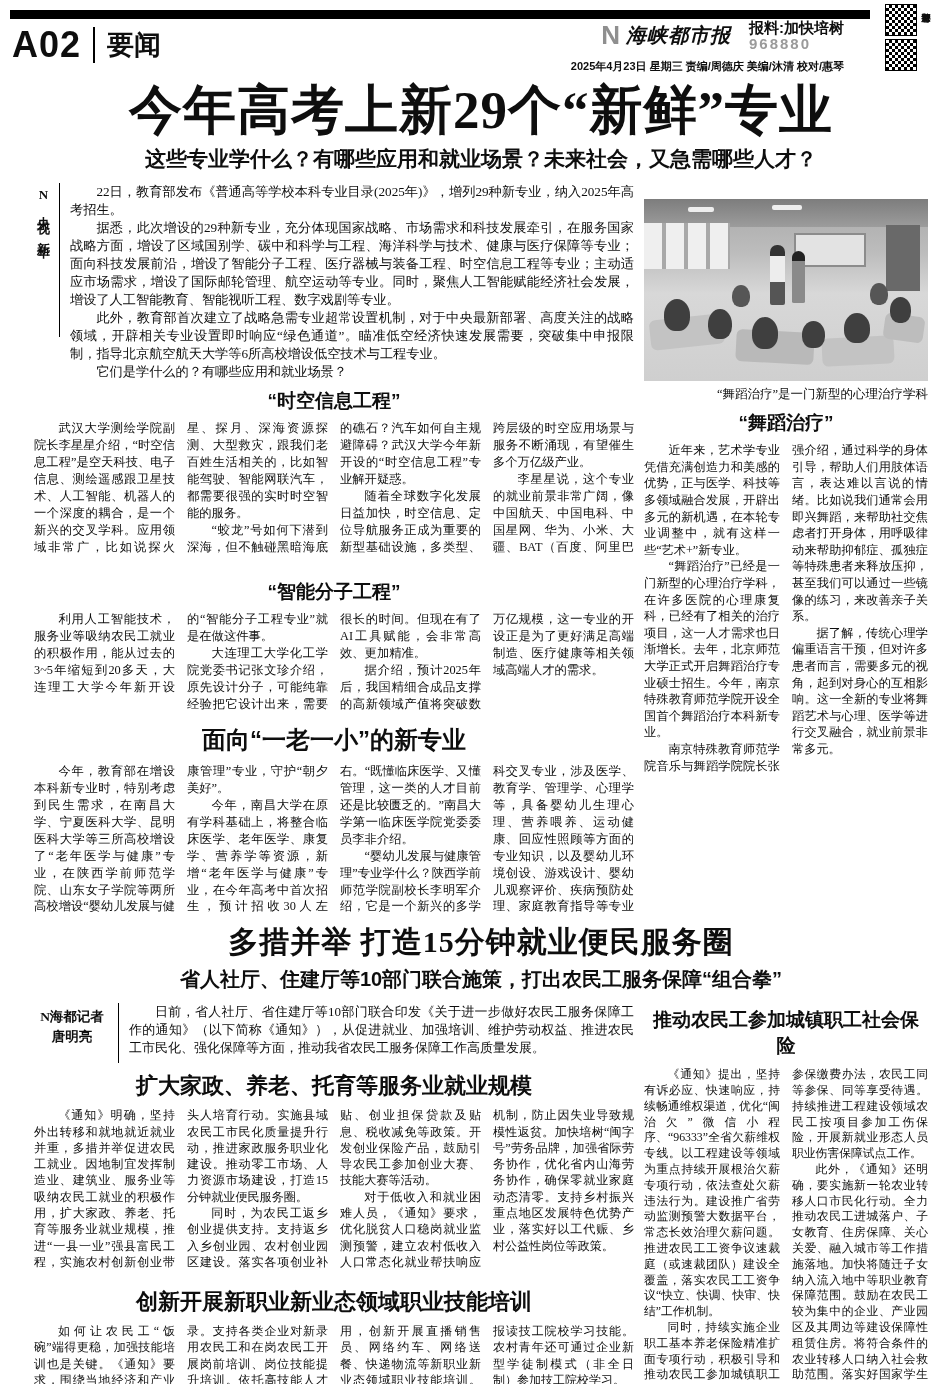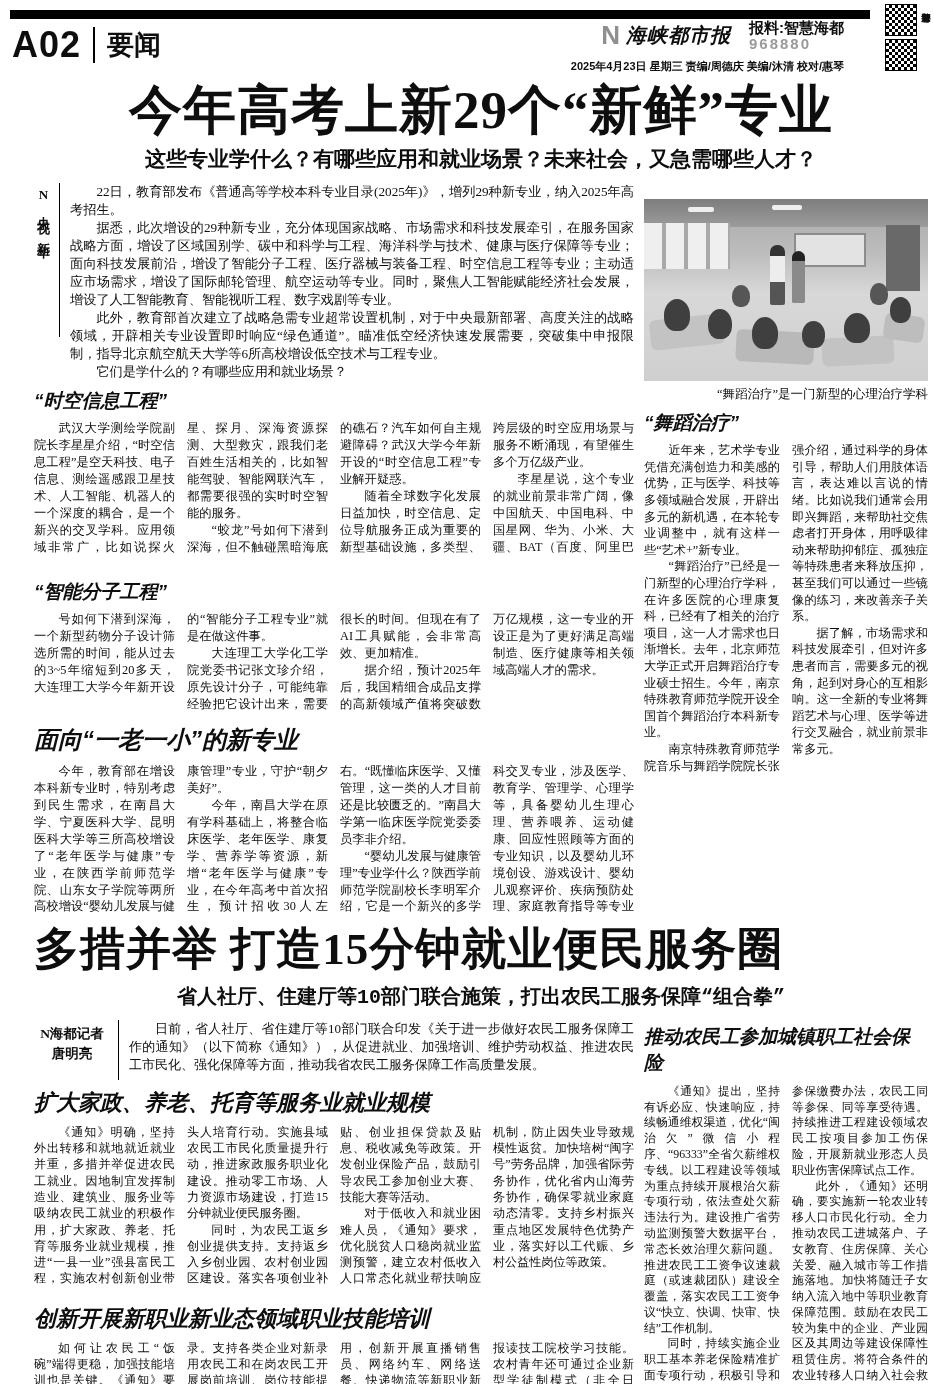--- a/index.html
+++ b/index.html
@@ -37,21 +37,21 @@
   .body-row{display:flex;gap:10px;}
   .col-left{width:600px;flex:0 0 600px;}
   .col-right{width:284px;flex:0 0 284px;}
 
   .lead-row{display:flex;margin-bottom:4px;}
   .byline-v{writing-mode:vertical-rl;text-orientation:upright;font-size:13px;font-weight:700;
             letter-spacing:4px;border-right:1.5px solid #000;padding:4px 7px 0 0;margin-right:10px;height:150px;}
   .lead{flex:1;font-size:13.2px;line-height:18px;text-align:justify;}
   .lead p,.cols p,.lead2 p{margin:0;text-indent:2em;}
 
-  .sec-title{text-align:left;font-weight:900;font-family:"Liberation Sans","DejaVu Sans",sans-serif;font-style:italic;}
+  .sec-title{text-align:center;font-weight:900;font-family:"Liberation Sans","DejaVu Sans",sans-serif;}
   .t-med{font-size:19px;margin:7px 0 6px;}
   .t-big{font-size:24px;margin:9px 0 7px;}
   .cols{text-align:justify;font-size:12.3px;line-height:16.9px;column-gap:12px;overflow:hidden;}
   .cols4{column-count:4;}
   .cols2{column-count:2;}
   #s1c{height:152px;}
   #s2c{height:104px;}
   #s3c{height:154px;}
   #s4c{height:356px;font-size:12.2px;line-height:16.6px;}
 
@@ -80,22 +80,22 @@
   .p3{left:108px;top:118px;width:26px;height:32px;}
   .p4{left:158px;top:122px;width:23px;height:27px;}
   .p5{left:200px;top:114px;width:26px;height:30px;}
   .p6{left:246px;top:98px;width:21px;height:26px;}
   .p7{left:88px;top:86px;width:18px;height:22px;background:#565656;}
   .p8{left:226px;top:84px;width:18px;height:22px;background:#565656;}
   .photo-caption{font-size:12.5px;text-align:right;margin:5px 0 2px;}
 
   
   .a2{margin-top:8px;}
-  .a2-headline{font-size:45px;line-height:1.1;font-weight:900;letter-spacing:1px;margin:4px 0 4px;}
-  .a2-subhead{font-size:20px;font-weight:600;text-align:center;margin:8px 0 10px;font-family:Liberation Mono, monospace;}
+  .a2-headline{font-size:30px;line-height:1.1;font-weight:900;text-align:center;letter-spacing:1px;margin:4px 0 4px;}
+  .a2-subhead{font-size:20px;font-weight:600;text-align:center;margin:8px 0 10px;font-family:Liberation Sans, sans-serif;}
   .lead2-row{display:flex;margin-bottom:2px;}
   .byline2{flex:0 0 76px;text-align:center;font-size:13.5px;font-weight:700;line-height:1.5;
            border-right:1.5px solid #000;padding:4px 8px 0 0;margin-right:10px;height:56px;}
   .lead2{flex:1;font-size:13px;line-height:18px;text-align:justify;}
   .t-a2{font-size:22px;margin:8px 0 6px;}
   .t-right{font-size:19px;margin:4px 0 8px;}
   #a2s1c{height:172px;font-size:12.1px;line-height:16.3px;}
   #a2s2c{height:152px;font-size:12px;line-height:16.2px;}
   #a2s3c{height:404px;font-size:11.8px;line-height:15.8px;}
 </style>
@@ -109,21 +109,21 @@
     <div class="mast-left">
       <div class="page-no">A02</div>
       <div class="mast-div"></div>
       <div class="section-name">要闻</div>
     </div>
     <div class="mast-right">
       <div class="brand-line">
         <span class="brand-n">N</span>
         <span class="brand-name">海峡都市报</span>
         <span class="hotline">
-          <span class="hotline-label">报料:智慧海都</span>
+          <span class="hotline-label">报料:加快培树</span>
           <span class="hotline-number">968880</span>
         </span>
       </div>
       <div class="dateline">2025年4月23日 星期三  责编/周德庆  美编/沐清  校对/惠琴</div>
     </div>
     <div class="qr-cluster">
       <div class="qr-col">
         <div class="qr"></div>
         <div class="qr"></div>
       </div>
@@ -150,21 +150,21 @@
         <div class="sec-title t-med">“时空信息工程”</div>
         <div id="s1c" class="cols cols4">
             <p>武汉大学测绘学院副院长李星星介绍，“时空信息工程”是空天科技、电子信息、测绘遥感跟卫星技术、人工智能、机器人的一个深度的耦合，是一个新兴的交叉学科。应用领域非常广，比如说探火星、探月、深海资源探测、大型救灾，跟我们老百姓生活相关的，比如智能驾驶、智能网联汽车，都需要很强的实时时空智能的服务。</p>
             <p>“蛟龙”号如何下潜到深海，但不触碰黑暗海底的礁石？汽车如何自主规避障碍？武汉大学今年新开设的“时空信息工程”专业解开疑惑。</p>
             <p>随着全球数字化发展日益加快，时空信息、定位导航服务正成为重要的新型基础设施，多类型、跨层级的时空应用场景与服务不断涌现，有望催生多个万亿级产业。</p>
             <p>李星星说，这个专业的就业前景非常广阔，像中国航天、中国电科、中国星网、华为、小米、大疆、BAT（百度、阿里巴巴、腾讯）急切需要这种跟时空信息相关的人才。</p>
           </div>
 
         <div class="sec-title t-med">“智能分子工程”</div>
         <div id="s2c" class="cols cols4">
-            <p>号如何下潜到深海，一个新型药物分子设计筛选所需的时间，能从过去的3~5年缩短到20多天，大连理工大学今年新开设的“智能分子工程专业”就是在做这件事。</p>
+            <p>利用人工智能技术，服务业等吸纳农民工就业的积极作用，能从过去的3~5年缩短到20多天，大连理工大学今年新开设的“智能分子工程专业”就是在做这件事。</p>
             <p>大连理工大学化工学院党委书记张文珍介绍，原先设计分子，可能纯靠经验把它设计出来，需要很长的时间。但现在有了AI工具赋能，会非常高效、更加精准。</p>
             <p>据介绍，预计2025年后，我国精细合成品支撑的高新领域产值将突破数万亿规模，这一专业的开设正是为了更好满足高端制造、医疗健康等相关领域高端人才的需求。</p>
           </div>
 
         <div class="sec-title t-big">面向“一老一小”的新专业</div>
         <div id="s3c" class="cols cols4">
             <p>今年，教育部在增设本科新专业时，特别考虑到民生需求，在南昌大学、宁夏医科大学、昆明医科大学等三所高校增设了“老年医学与健康”专业，在陕西学前师范学院、山东女子学院等两所高校增设“婴幼儿发展与健康管理”专业，守护“朝夕美好”。</p>
             <p>今年，南昌大学在原有学科基础上，将整合临床医学、老年医学、康复学、营养学等资源，新增“老年医学与健康”专业，在今年高考中首次招生，预计招收30人左右。“既懂临床医学、又懂管理，这一类的人才目前还是比较匮乏的。”南昌大学第一临床医学院党委委员李非介绍。</p>
             <p>“婴幼儿发展与健康管理”专业学什么？陕西学前师范学院副校长李明军介绍，它是一个新兴的多学科交叉专业，涉及医学、教育学、管理学、心理学等，具备婴幼儿生理心理、营养喂养、运动健康、回应性照顾等方面的专业知识，以及婴幼儿环境创设、游戏设计、婴幼儿观察评价、疾病预防处理、家庭教育指导等专业能力，其中实践教学的比重占30%以上。</p>
           </div>
@@ -193,21 +193,21 @@
           <div class="ph-person p7"></div>
           <div class="ph-person p8"></div>
         </div>
         <div class="photo-caption">“舞蹈治疗”是一门新型的心理治疗学科</div>
 
         <div class="sec-title t-med">“舞蹈治疗”</div>
         <div id="s4c" class="cols cols2">
             <p>近年来，艺术学专业凭借充满创造力和美感的优势，正与医学、科技等多领域融合发展，开辟出多元的新机遇，在本轮专业调整中，就有这样一些“艺术+”新专业。</p>
             <p>“舞蹈治疗”已经是一门新型的心理治疗学科，在许多医院的心理康复科，已经有了相关的治疗项目，这一人才需求也日渐增长。去年，北京师范大学正式开启舞蹈治疗专业硕士招生。今年，南京特殊教育师范学院开设全国首个舞蹈治疗本科新专业。</p>
             <p>南京特殊教育师范学院音乐与舞蹈学院院长张强介绍，通过科学的身体引导，帮助人们用肢体语言，表达难以言说的情绪。比如说我们通常会用即兴舞蹈，来帮助社交焦虑者打开身体，用呼吸律动来帮助抑郁症、孤独症等特殊患者来释放压抑，甚至我们可以通过一些镜像的练习，来改善亲子关系。</p>
-            <p>据了解，市场需求和科技发展牵引，但对许多患者而言，需要多元的视角，起到对身心的互相影响。这一全新的专业将舞蹈艺术与心理、医学等进行交叉融合，就业前景非常多元。</p>
+            <p>据了解，传统心理学偏重语言干预，但对许多患者而言，需要多元的视角，起到对身心的互相影响。这一全新的专业将舞蹈艺术与心理、医学等进行交叉融合，就业前景非常多元。</p>
           </div>
       </div>
     </div>
   </div>
 
   <div class="a2">
     <h1 class="a2-headline">多措并举 打造15分钟就业便民服务圈</h1>
     <div class="a2-subhead">省人社厅、住建厅等10部门联合施策，打出农民工服务保障“组合拳”</div>
 
     <div class="body-row">

